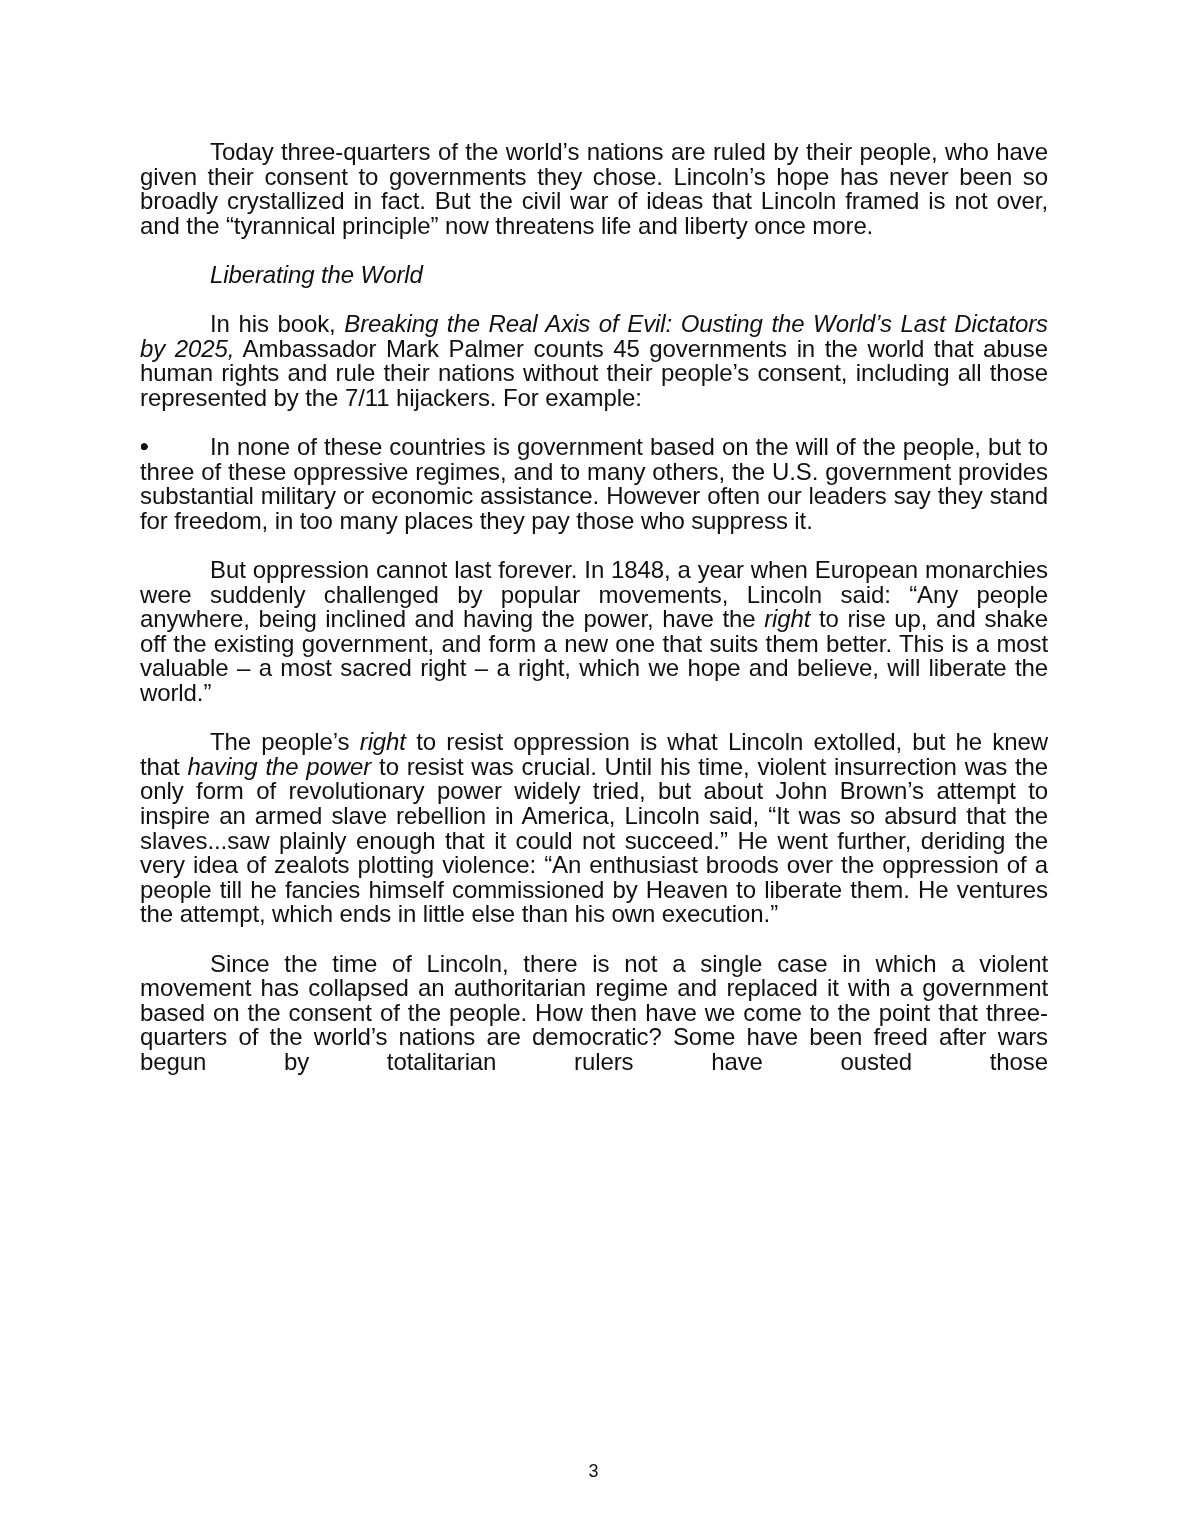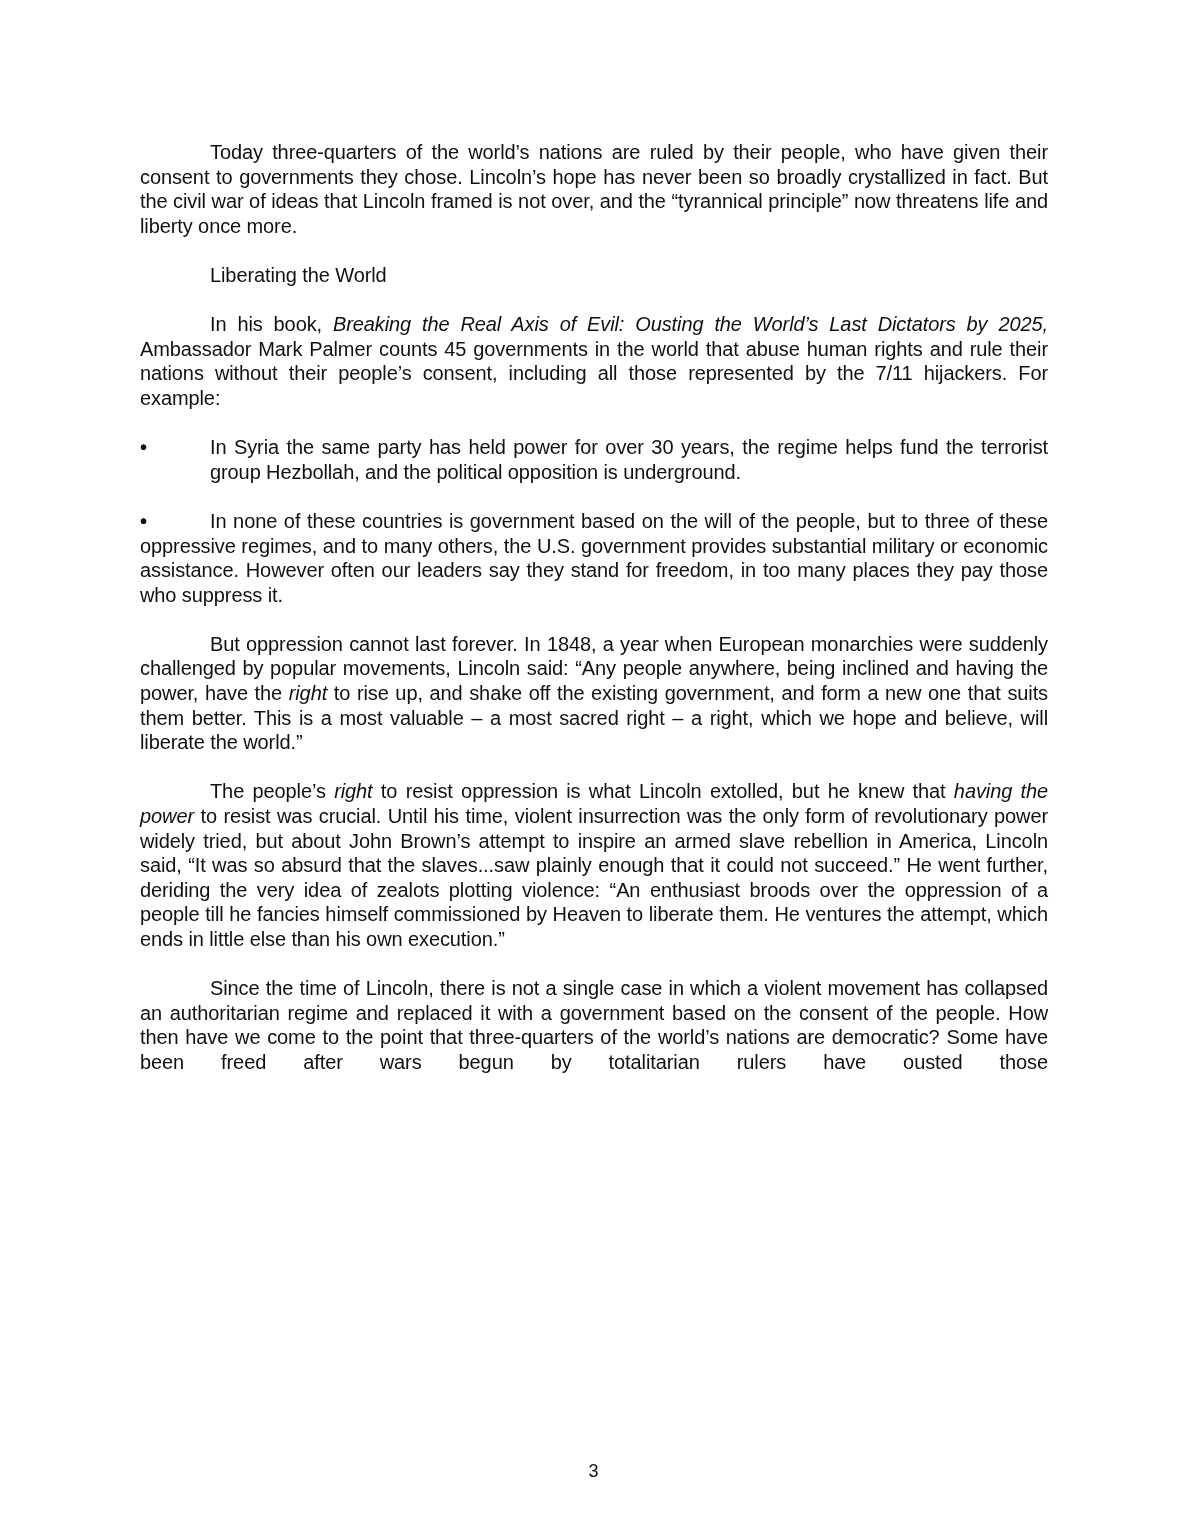--- a/index.html
+++ b/index.html
@@ -13,35 +13,36 @@
       position: relative;
       overflow: hidden;
       font-family: "Liberation Sans", "DejaVu Sans", sans-serif;
       color: #111111;
     }
     .page {
       position: absolute;
       left: 140px;
       top: 140px;
       width: 908px;
-      font-size: 20px;
+      font-size: 24px;
       line-height: 24.6px;
       letter-spacing: -0.1px;
     }
     .para {
       margin: 0 0 24.6px 0;
       text-align: justify;
       text-indent: 70px;
     }
     .para.last-line-justify {
       text-align-last: justify;
     }
     .heading {
       margin: 0 0 24.6px 0;
       text-indent: 70px;
+      font-style: italic;
     }
     .bullets {
       list-style: none;
       margin: 0;
       padding: 0;
     }
     .bullet-item {
       position: relative;
       padding-left: 70px;
       margin: 0 0 24.6px 0;
@@ -74,21 +75,20 @@
   <p class="heading">Liberating the World</p>
 
   <p class="para"><span>In his book, </span><em>Breaking the Real Axis of Evil: Ousting the World’s Last Dictators by 2025,</em><span> Ambassador Mark Palmer counts 45 governments in the world that abuse human rights and rule their nations without their people’s consent, including all those represented by the 7/11 hijackers.  For example:</span></p>
 
   <ul class="bullets">
     <li class="bullet-item">
       <span class="bullet-glyph">•</span>
     </li>
     <li class="bullet-item">
       <span class="bullet-glyph">•</span>
-      <span>In Syria the same party has held power for over 30 years, the regime helps fund the terrorist group Hezbollah, and the political opposition is underground.</span>
     </li>
     <li class="bullet-item">
       <span class="bullet-glyph">•</span>
     </li>
     <li class="bullet-item">
       <span class="bullet-glyph">•</span>
     </li>
     <li class="bullet-item">
       <span class="bullet-glyph">•</span>
     </li>

